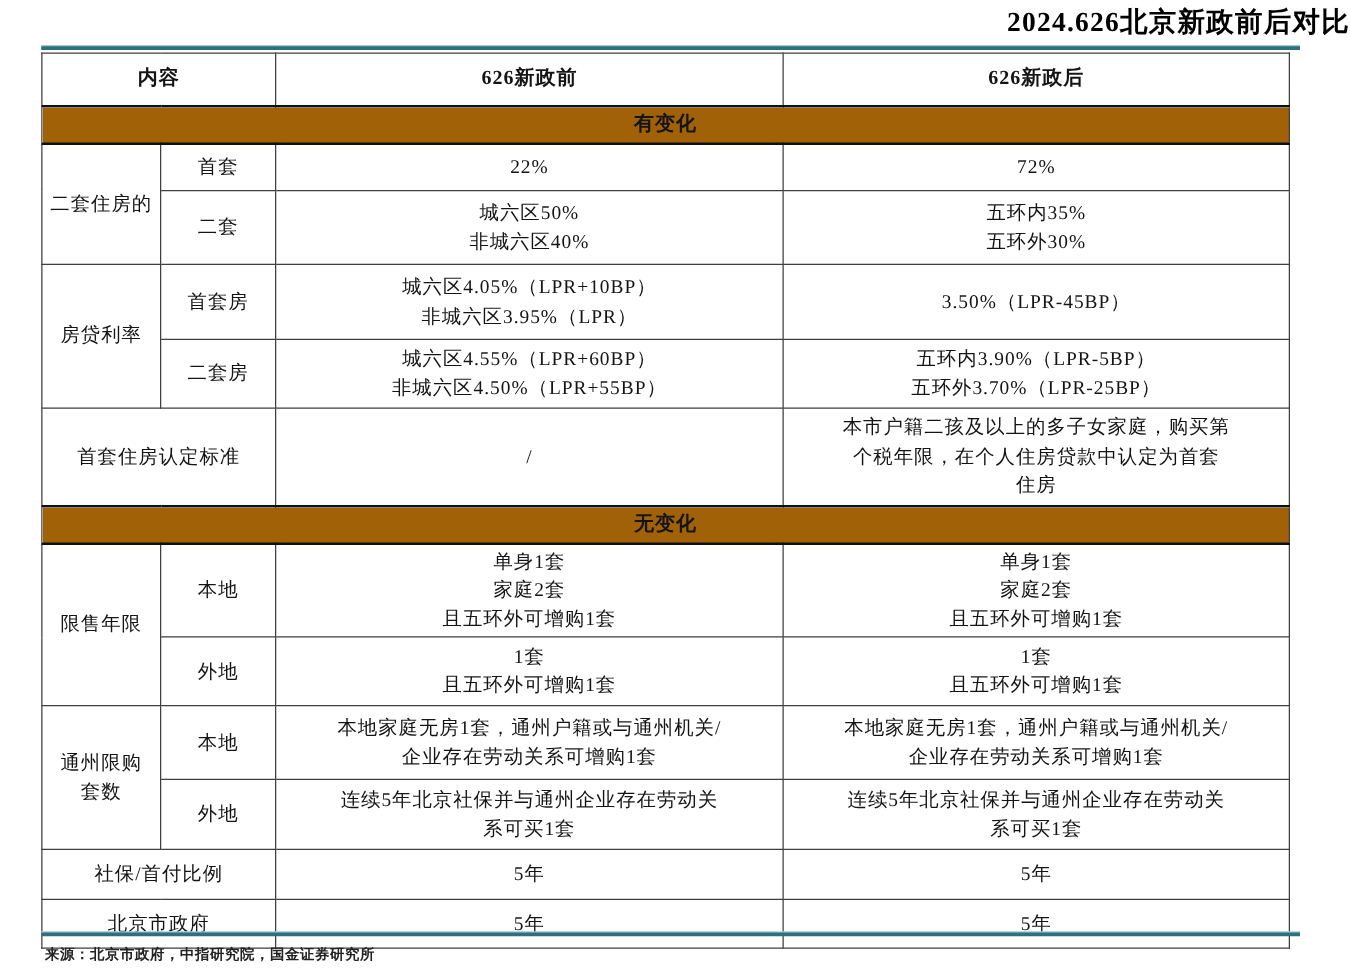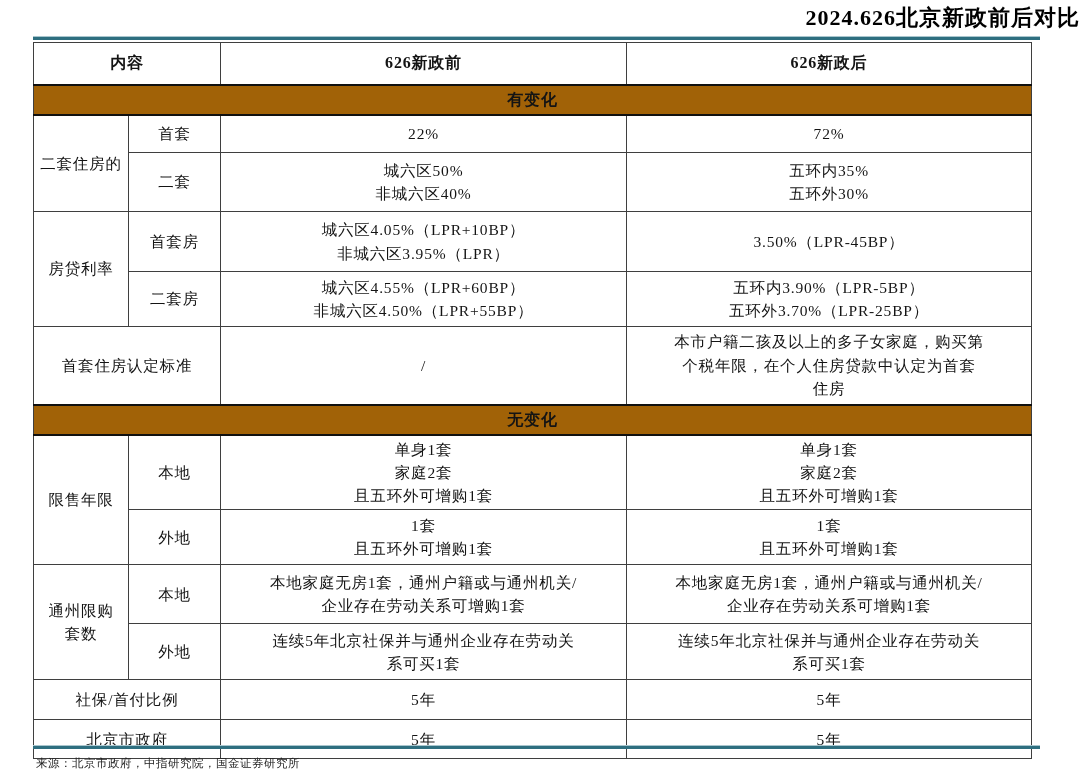--- a/index.html
+++ b/index.html
@@ -14,21 +14,21 @@
   .rule.bottom{top:746px;}
   table.cmp{position:absolute;top:42px;left:33px;width:998px;
             border-collapse:collapse;table-layout:fixed;}
   td{border:1px solid #3f3f3f;text-align:center;vertical-align:middle;
      font-size:15.5px;line-height:1.5;letter-spacing:0.8px;color:#141414;
      padding:2px 6px;white-space:pre-line;overflow:hidden;}
   tr.hdr td{font-weight:bold;font-size:16px;}
   tr.band td{font-weight:bold;font-size:16px;background:#a16207;
              border-top:2px solid #101010;border-bottom:2px solid #101010;}
   .src{position:absolute;top:756px;left:36px;font-size:11.5px;color:#222;
-       letter-spacing:0.5px;}
+       letter-spacing:0.5px;font-weight:bold;}
 </style>
 </head>
 <body>
 
 <div class="page">
 
   <div class="title">2024.626北京新政前后对比</div>
 
   <div class="rule top"></div>
 

